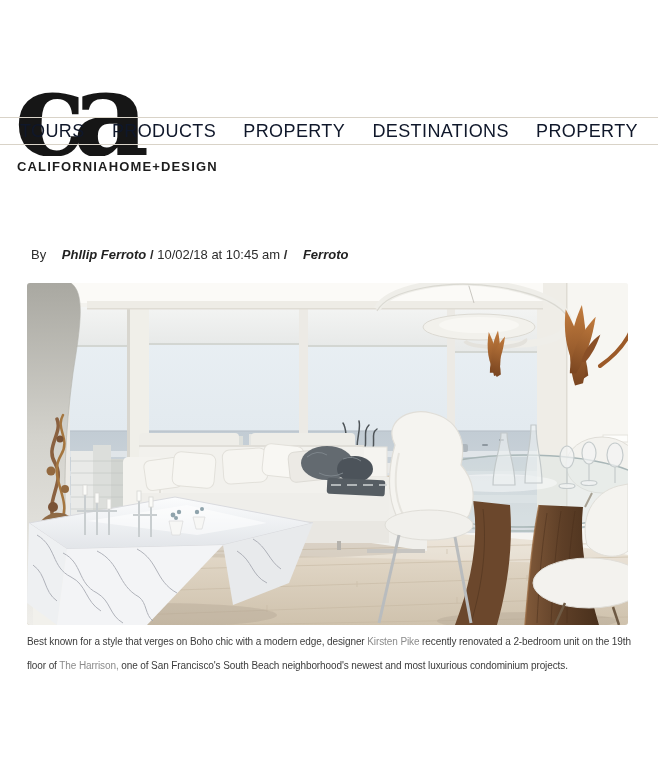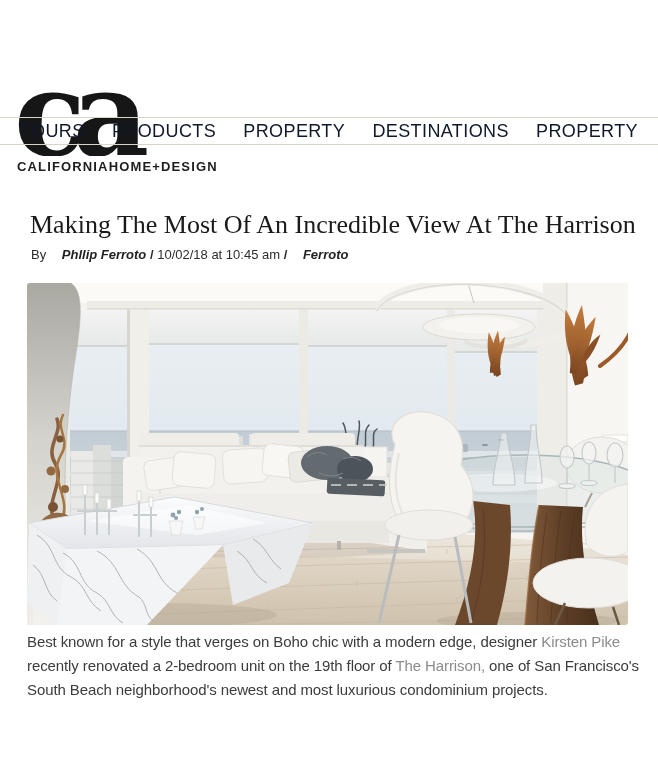--- a/index.html
+++ b/index.html
@@ -21,21 +21,21 @@
        font-family:"Liberation Serif",serif;font-weight:400;font-size:26px;line-height:32px;
        color:#1a1a1a;}
   .byline{position:absolute;left:31px;top:247px;font-size:13px;color:#2d2d2d;}
   .byline .bi{font-weight:700;font-style:italic;color:#222;text-decoration:none;}
   .byline a.bi{cursor:pointer;margin-left:12px;}
   .byline .sep{font-weight:700;}
   .photo{position:absolute;left:27px;top:283px;width:601px;height:342px;margin:0;
        border-radius:3px;overflow:hidden;background:#f5f4f1;}
   .photo svg{display:block;}
   .body-text{position:absolute;left:27px;top:630px;width:614px;margin:0;
-       font-size:15px;line-height:24px;color:#3c3c3c;letter-spacing:-0.1px;}
+       font-size:10px;line-height:24px;color:#3c3c3c;letter-spacing:-0.1px;}
   .body-text a{color:#8b8b8b;text-decoration:none;cursor:pointer;}
 </style>
 </head>
 <body>
 
 <div class="page">
 
   <header class="site-header">
     <a class="logo">
       <svg class="logo-mark" width="130" height="78" viewBox="0 0 130 78" aria-hidden="true">
@@ -46,21 +46,20 @@
   </header>
 
   <nav class="main-nav">
     <a>TOURS</a>
     <a>PRODUCTS</a>
     <a>PROPERTY</a>
     <a>DESTINATIONS</a>
     <a>PROPERTY</a>
   </nav>
 
-  <h1 class="article-title">Making The Most Of An Incredible View At The Harrison</h1>
 
   <div class="byline">
     <span>By</span>
     <a class="bi">Phllip Ferroto</a>
     <span class="sep">/</span>
     <span>10/02/18 at 10:45 am</span>
     <span class="sep">/</span>
     <a class="bi">Ferroto</a>
   </div>
 

